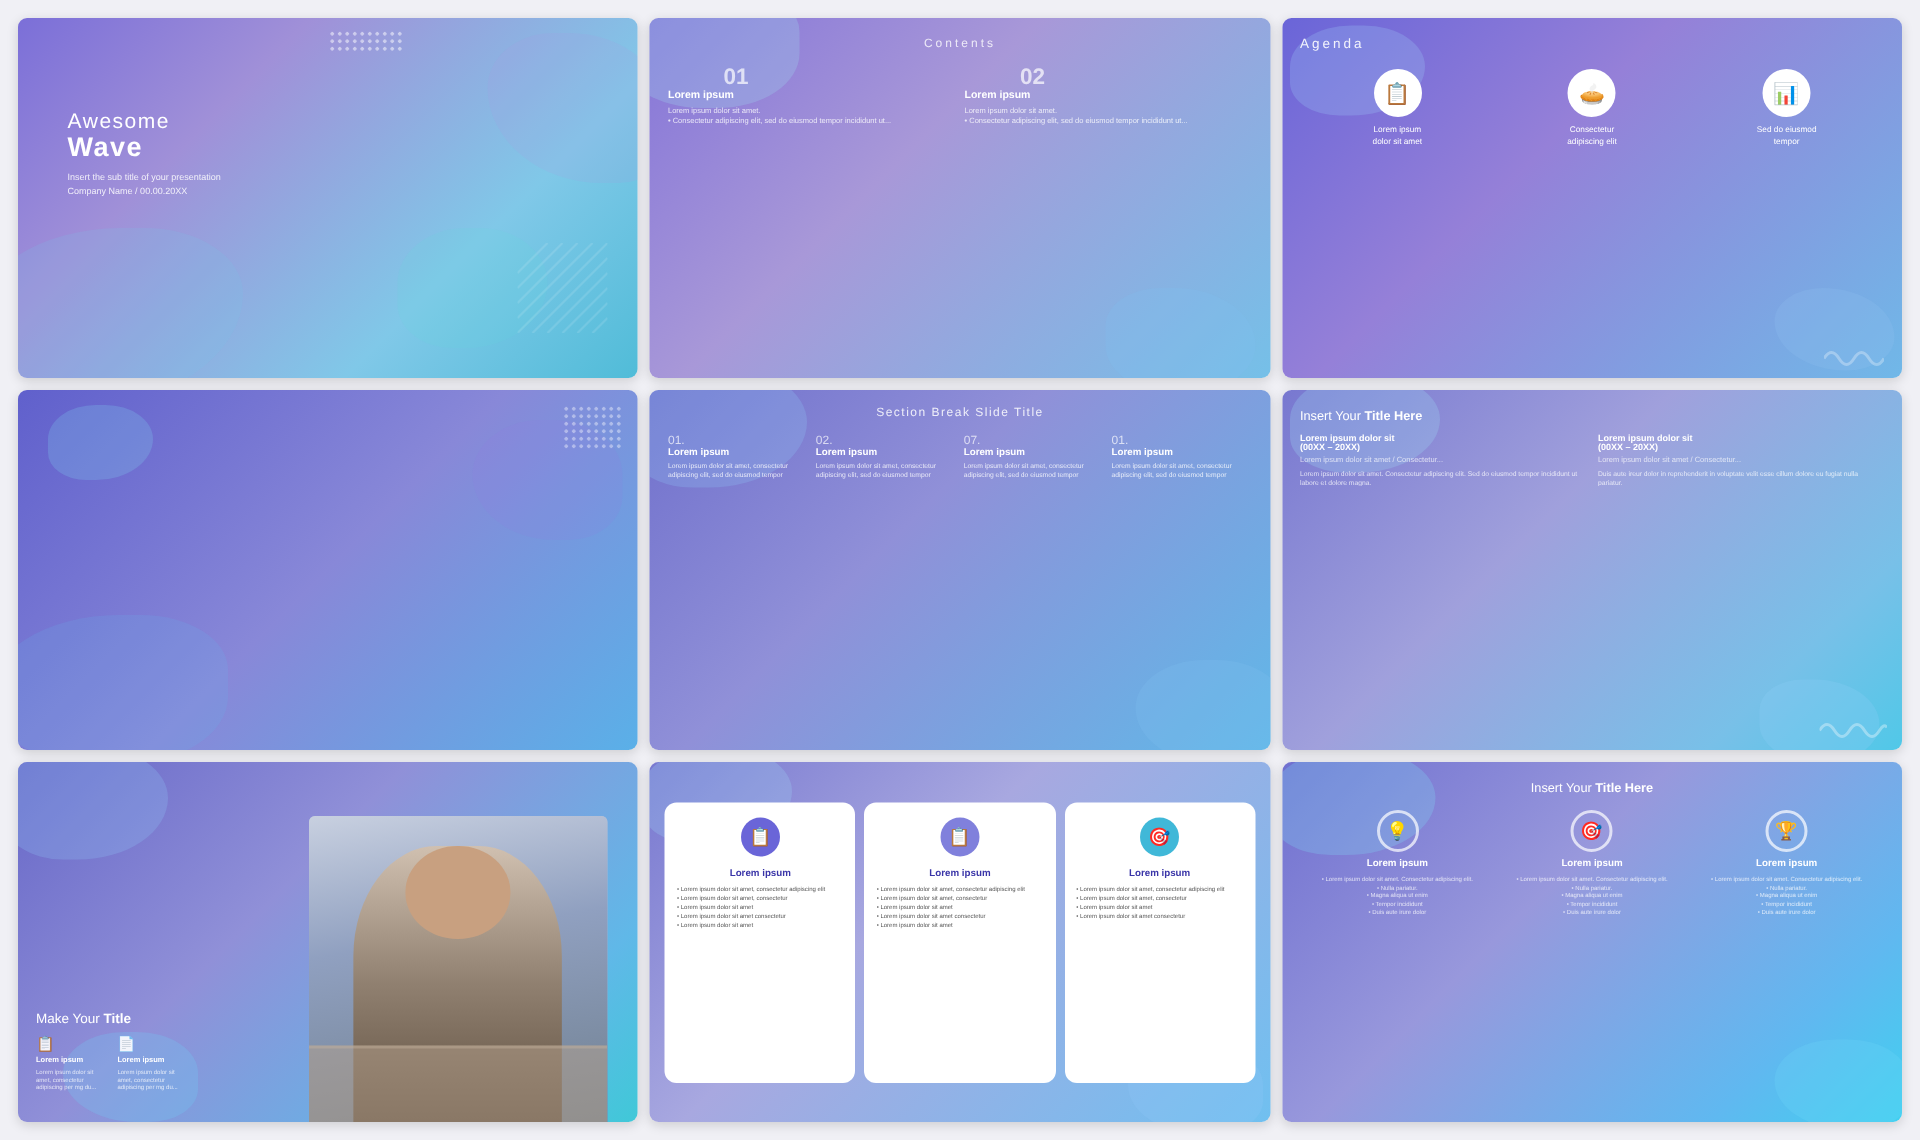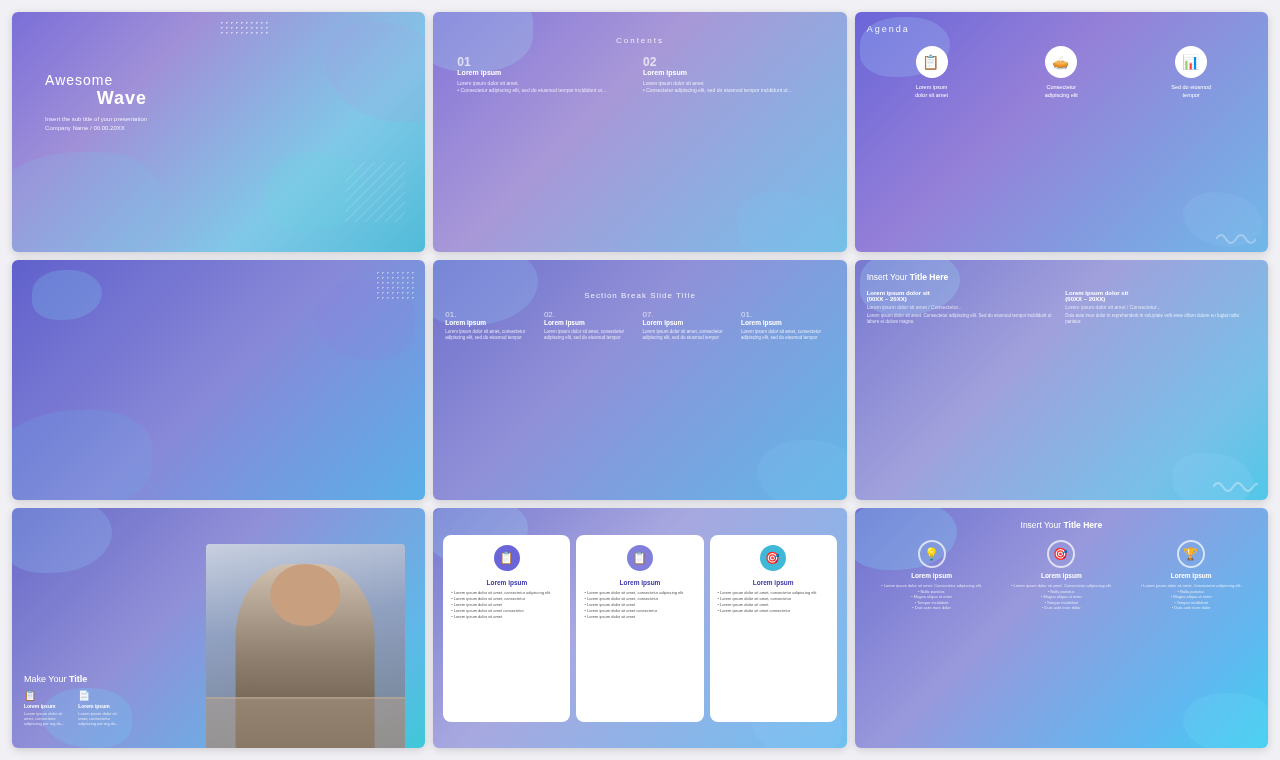--- a/index.html
+++ b/index.html
@@ -63,21 +63,20 @@
     }
     .slide-1 .content .title-thin {
       font-size: 14px;
       font-weight: 300;
       letter-spacing: 1px;
     }
     .slide-1 .content .title-bold {
       font-size: 18px;
       font-weight: 700;
       letter-spacing: 1px;
-      text-align: right;
     }
     .slide-1 .content .subtitle {
       font-size: 6px;
       margin-top: 6px;
       opacity: 0.85;
       line-height: 1.5;
     }
     .dotted-pattern {
       position: absolute;
       top: 8px; left: 50%;
@@ -92,42 +91,43 @@
       opacity: 0.3;
     }
 
     
     .slide-2 {
       background: linear-gradient(135deg, #8575d8 0%, #a898d8 40%, #75c0e8 100%);
     }
     .slide-2 .slide-content {
       position: absolute;
       inset: 0;
-      padding: 24px;
+      padding: 12px;
       color: white;
       border-radius: 30px;
     }
     .slide-2 .slide-title {
       font-size: 8px;
       text-align: center;
       letter-spacing: 2px;
       opacity: 0.8;
       margin-bottom: 10px;
     }
     .slide-2 .cols {
       display: flex;
       gap: 6px;
     }
     .slide-2 .col {
       flex: 1;
     }
     .slide-2 .col-num {
-      font-size: 12px;
+      font-size: 15px;
       font-weight: 700;
       color: rgba(255,255,255,0.7);
+      margin-left: 37px;
     }
     .slide-2 .col-heading {
       font-size: 7px;
       font-weight: 700;
       margin-bottom: 4px;
     }
     .slide-2 .col-text {
       font-size: 5px;
       opacity: 0.8;
       line-height: 1.4;
@@ -213,21 +213,20 @@
 
     
     .slide-5 {
       background: linear-gradient(135deg, #7070cc 0%, #9090d8 40%, #60b8e8 100%);
     }
     .slide-5 .slide-content {
       position: absolute;
       inset: 0;
       padding: 10px 12px;
       color: white;
-      margin-top: 21px;
     }
     .slide-5 .slide-title {
       font-size: 8px;
       text-align: center;
       letter-spacing: 1px;
       opacity: 0.85;
       margin-bottom: 10px;
     }
     .slide-5 .cols {
       display: flex;

